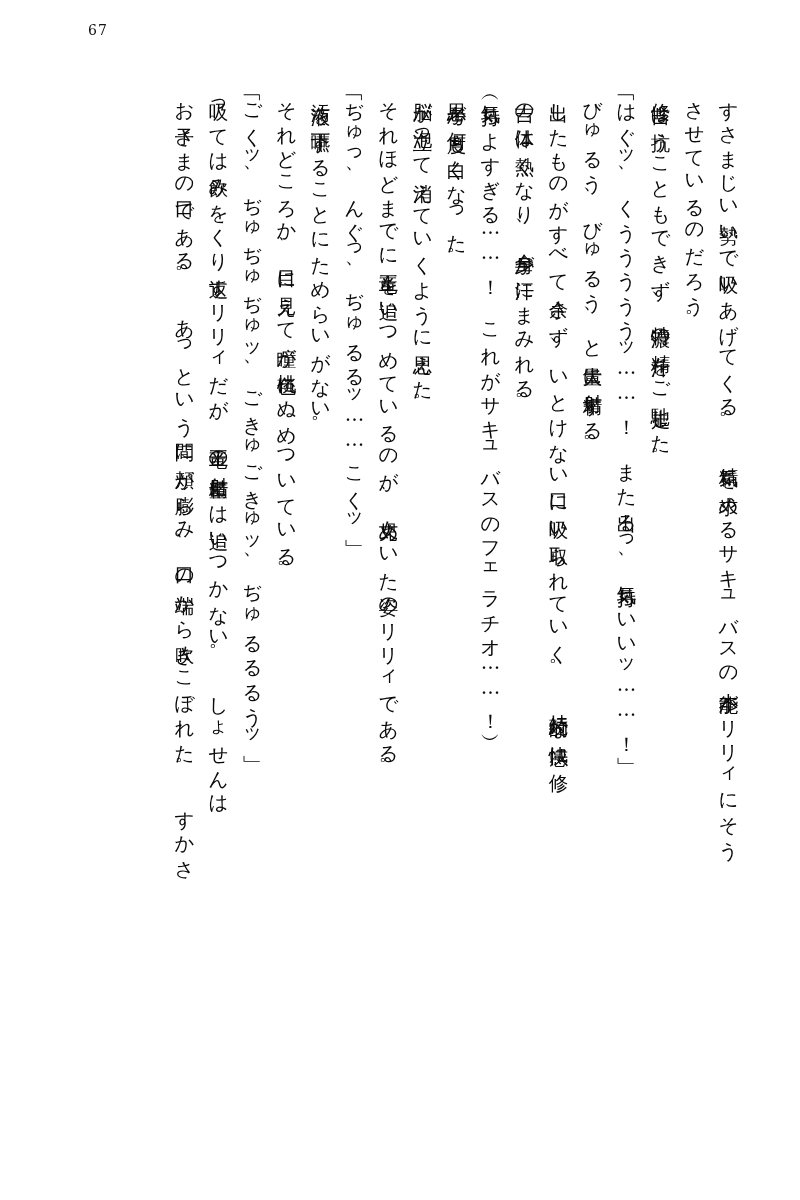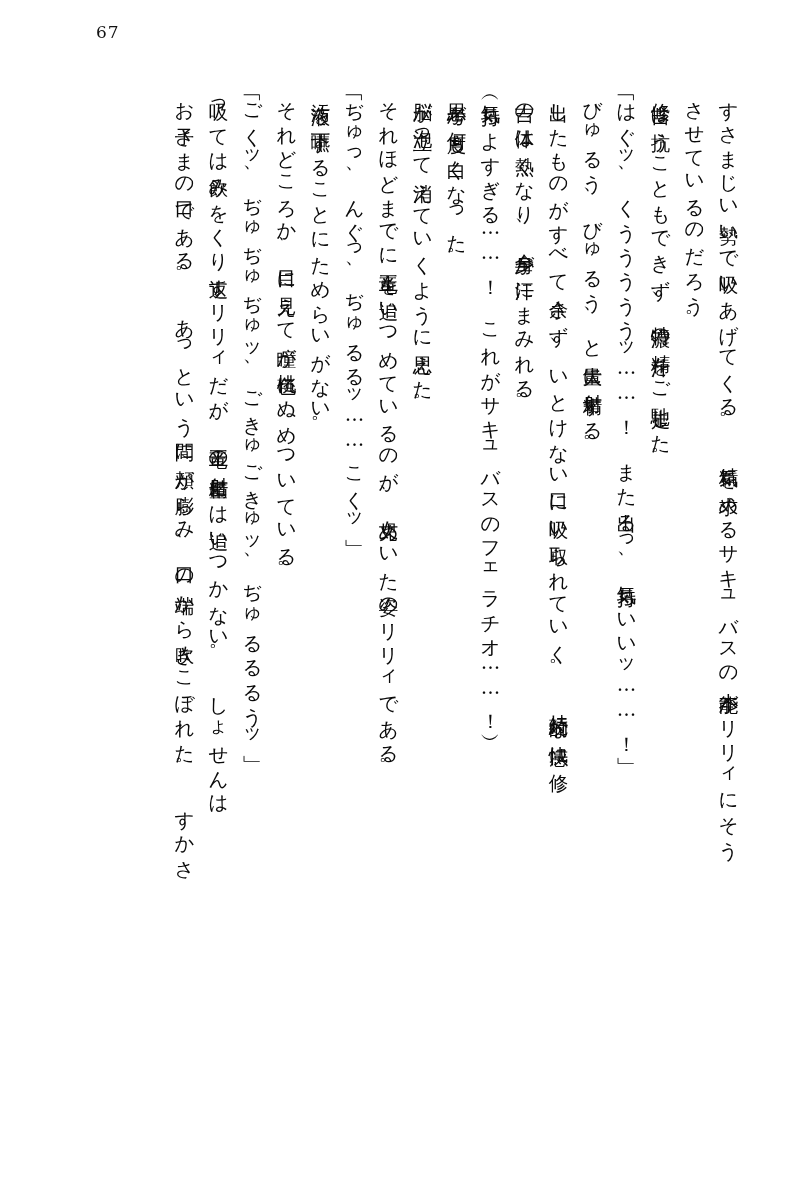--- a/index.html
+++ b/index.html
@@ -19,22 +19,22 @@
   #page {
     position: absolute;
     inset: 0;
     background: #ffffff;
   }
 
   
   #page-number {
     position: absolute;
     top: 22px;
-    left: 96px;
-    font-size: 17px;
+    left: 88px;
+    font-size: 14px;
     letter-spacing: 1px;
     font-family: "DejaVu Serif", "Liberation Serif", serif;
     color: #111;
   }
 
   
   #body-text {
     position: absolute;
     top: 88px;
     right: 62px;

